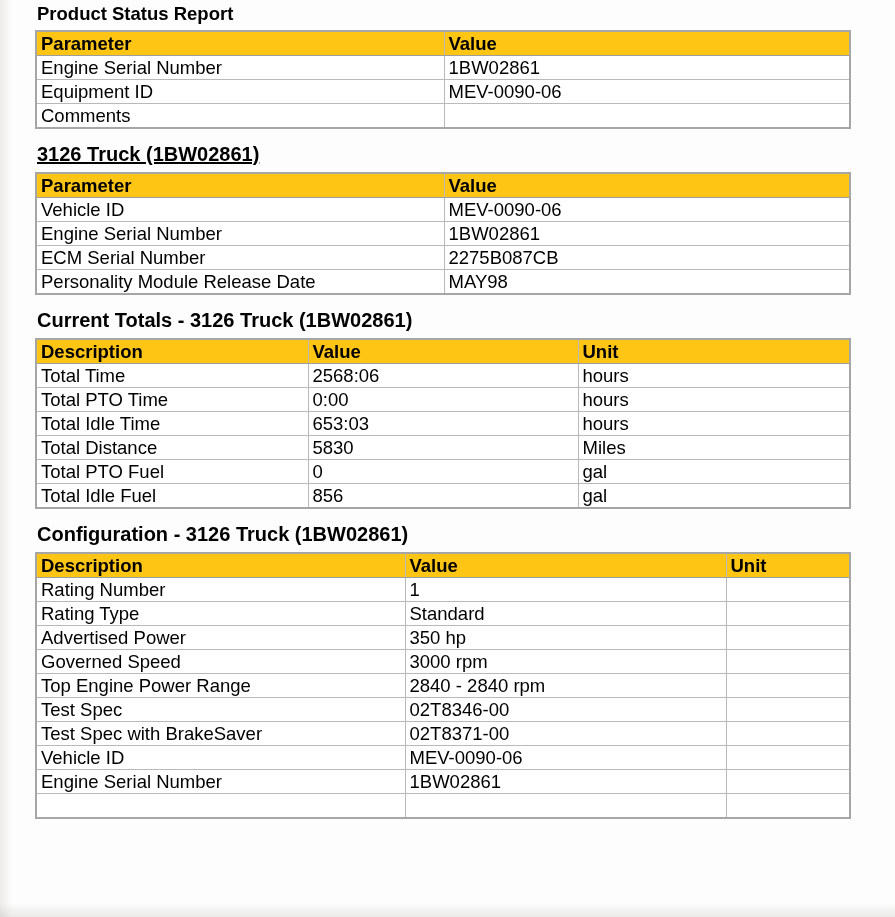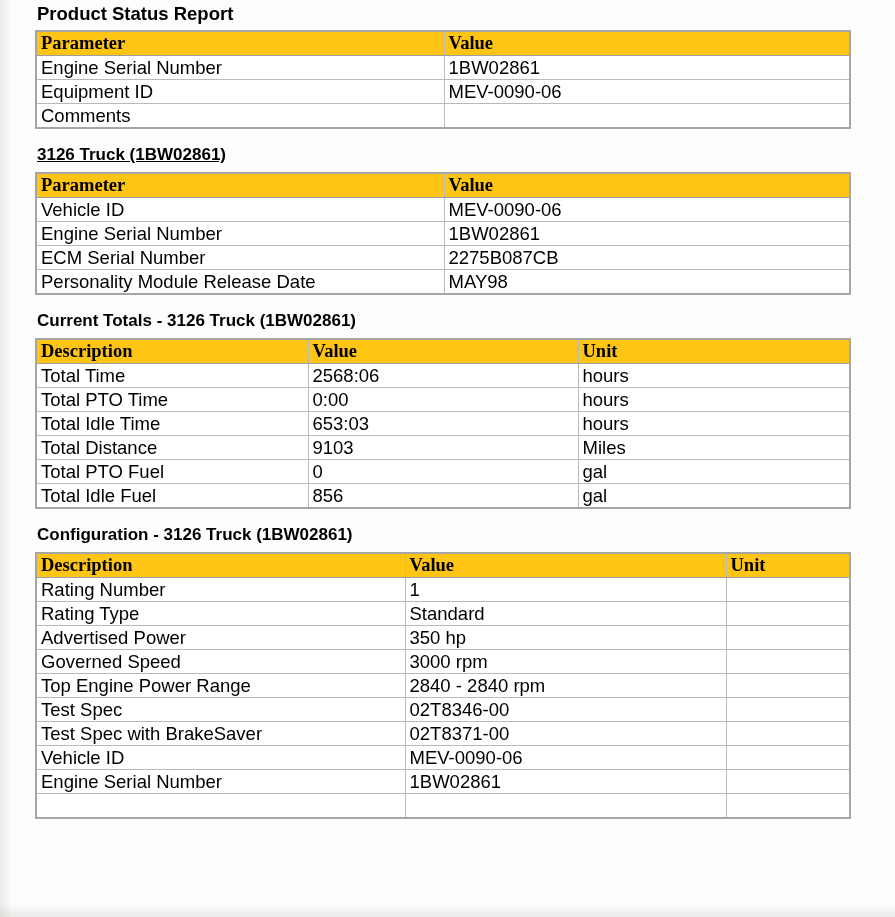--- a/index.html
+++ b/index.html
@@ -20,21 +20,21 @@
     border-radius: 10px;
   }
   .doc-title {
     font-size: 18.5px;
     font-weight: bold;
     line-height: 21px;
     margin: 0 0 6px 2px;
     white-space: nowrap;
   }
   .section-heading {
-    font-size: 17px;
+    font-size: 20px;
     font-weight: bold;
     line-height: 21px;
     margin: 15px 0 7px 2px;
     white-space: nowrap;
   }
   .section-heading.underlined { text-decoration: underline; }
   table.report-table {
     border-collapse: collapse;
     table-layout: fixed;
     width: 814px;
@@ -50,21 +50,20 @@
     line-height: 23px;
     text-align: left;
     vertical-align: middle;
     white-space: nowrap;
     overflow: hidden;
   }
   table.report-table th {
     background: #FEC514;
     font-weight: bold;
     border-bottom-color: #9e9e9e;
-    font-family: Liberation Serif, serif;
   }
   tr.partial-row td { height: 24px; }
   
   .cols-2 col.c1 { width: 408px; }
   .cols-2 col.c2 { width: 406px; }
   .cols-3a col.c1 { width: 272px; }
   .cols-3a col.c2 { width: 270px; }
   .cols-3a col.c3 { width: 272px; }
   .cols-3b col.c1 { width: 369px; }
   .cols-3b col.c2 { width: 321px; }
@@ -155,21 +154,21 @@
       <td>0:00</td>
       <td>hours</td>
     </tr>
     <tr>
       <td>Total Idle Time</td>
       <td>653:03</td>
       <td>hours</td>
     </tr>
     <tr>
       <td>Total Distance</td>
-      <td>9103</td>
+      <td>5830</td>
       <td>Miles</td>
     </tr>
     <tr>
       <td>Total PTO Fuel</td>
       <td>0</td>
       <td>gal</td>
     </tr>
     <tr>
       <td>Total Idle Fuel</td>
       <td>856</td>

